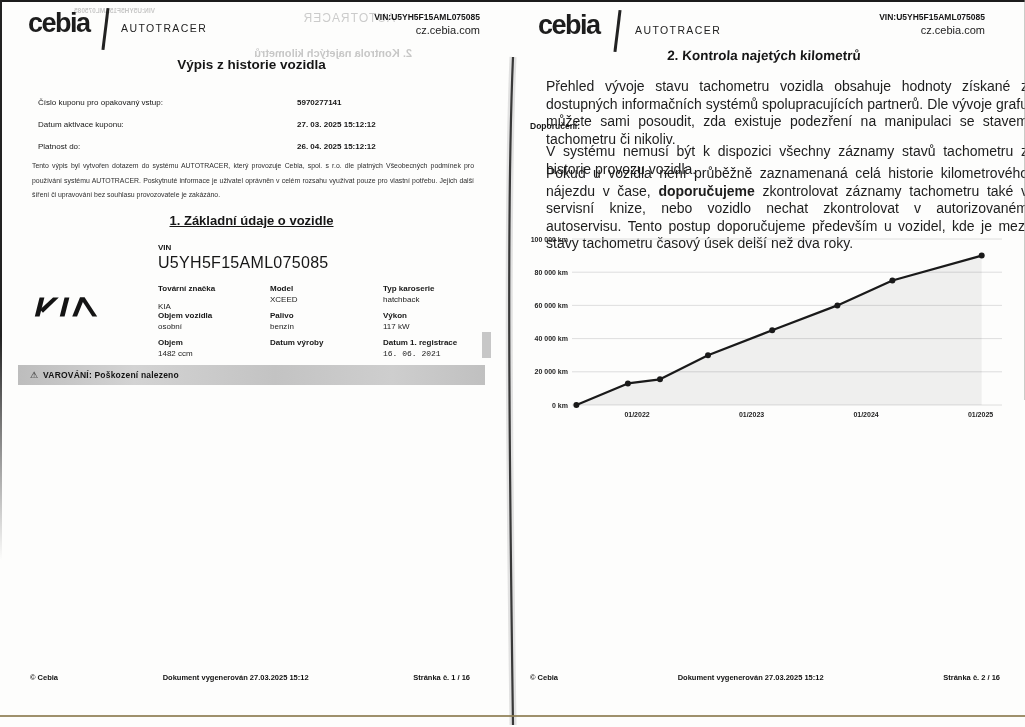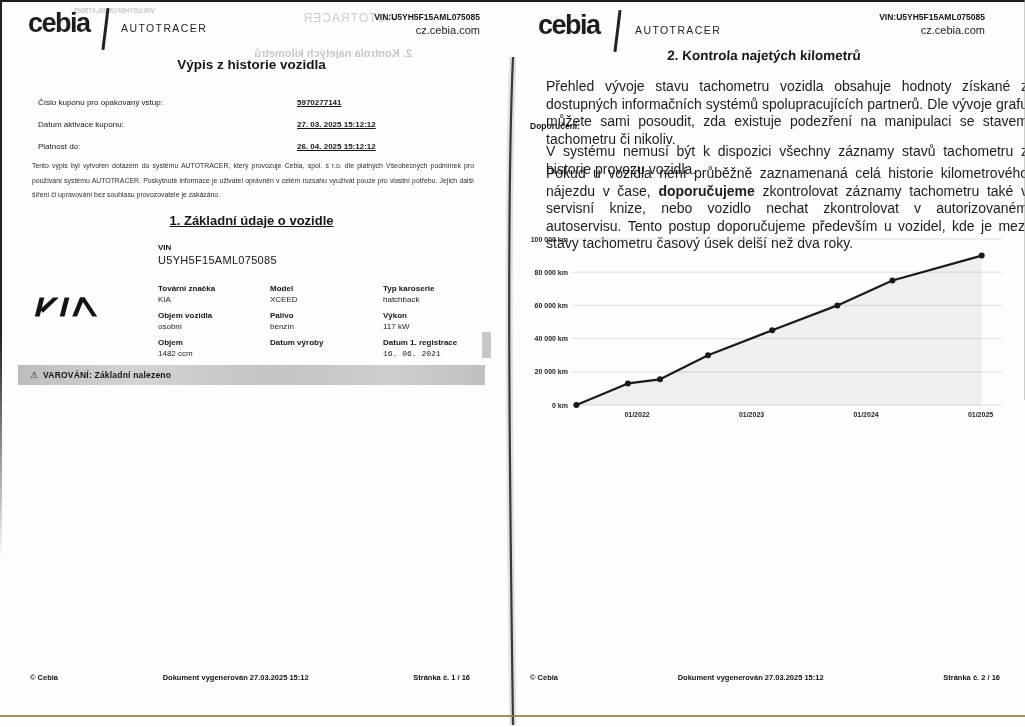--- a/index.html
+++ b/index.html
@@ -25,30 +25,30 @@
   .logo-bar { position:absolute; width:2.5px; height:42px; background:#222; transform:rotate(7deg); }
   .product { position:absolute; font-size:10.5px; letter-spacing:1.4px; font-weight:500; color:#222; }
   .vinblock { position:absolute; text-align:right; line-height:13px; }
   .vinblock .v1 { font-size:8.5px; font-weight:700; }
   .vinblock .v2 { font-size:11px; color:#222; }
 
   .doc-title { position:absolute; left:30px; right:40px; text-align:center; font-weight:700; font-size:13.5px; }
 
   .crow { position:absolute; left:38px; right:40px; font-size:8px; }
   .crow .lab { display:inline-block; }
-  .crow .val { position:absolute; left:259px; font-weight:600;text-decoration:underline; }
+  .crow .val { position:absolute; left:259px; font-weight:600; }
 
   .disclaimer { position:absolute; left:32px; width:442px; font-size:6.9px; line-height:14.5px;
                 text-align:justify; color:#2e2e2e; }
 
   .sec-title { position:absolute; left:30px; right:40px; text-align:center; font-weight:700; font-size:13px; }
 
   .fld-lab { position:absolute; font-size:8px; font-weight:700; }
   .fld-val { position:absolute; font-size:8px; color:#1b1b1b; }
-  .vin-big { position:absolute; font-size:11px; letter-spacing:.3px; }
+  .vin-big { position:absolute; font-size:16px; letter-spacing:.3px; }
 
   .kia { position:absolute; left:30px; top:291px; width:72px; height:32px; }
 
   .warnbar { position:absolute; left:18px; top:365px; width:467px; height:20px;
              background:linear-gradient(90deg,#bdbdbd,#d3d3d3 25%,#c3c3c3 55%,#cecece 80%,#c0c0c0);
              display:flex; align-items:center; }
   .warnbar .wicon { font-size:9px; margin:0 5px 0 12px; color:#111; }
   .warnbar .wtxt { font-size:8.5px; font-weight:700; color:#141414; letter-spacing:.2px; }
 
   .footer { position:absolute; top:673px; display:flex; justify-content:space-between;
@@ -107,21 +107,21 @@
     </div>
 
     <div class="disclaimer" style="top:159px;">Tento výpis byl vytvořen dotazem do systému AUTOTRACER, který provozuje Cebia, spol. s r.o. dle platných Všeobecných podmínek pro používání systému AUTOTRACER. Poskytnuté informace je uživatel oprávněn v celém rozsahu využívat pouze pro vlastní potřebu. Jejich další šíření či upravování bez souhlasu provozovatele je zakázáno.</div>
 
     <div class="sec-title" style="top:213px;text-decoration:underline;">1. Základní údaje o vozidle</div>
 
     <div class="fld-lab" style="left:158px; top:243px;">VIN</div>
     <div class="vin-big" style="left:158px; top:254px;">U5YH5F15AML075085</div>
 
     <div class="fld-lab" style="left:158px; top:284px;">Tovární značka</div>
-    <div class="fld-val" style="left:158px; top:295px;text-align:center;">KIA</div>
+    <div class="fld-val" style="left:158px; top:302px;text-align:center;">KIA</div>
     <div class="fld-lab" style="left:270px; top:284px;">Model</div>
     <div class="fld-val" style="left:270px; top:295px;">XCEED</div>
     <div class="fld-lab" style="left:383px; top:284px;">Typ karoserie</div>
     <div class="fld-val" style="left:383px; top:295px;">hatchback</div>
 
     <div class="fld-lab" style="left:158px; top:311px;">Objem vozidla</div>
     <div class="fld-val" style="left:158px; top:322px;text-align:right;">osobní</div>
     <div class="fld-lab" style="left:270px; top:311px;">Palivo</div>
     <div class="fld-val" style="left:270px; top:322px;">benzín</div>
     <div class="fld-lab" style="left:383px; top:311px;">Výkon</div>
@@ -139,21 +139,21 @@
         <polygon points="10,42 20,2 30,2 20,42"></polygon>
         <polygon points="21,27 48,2 60,2 27,34"></polygon>
         <polygon points="62,42 72,2 82,2 72,42"></polygon>
         <polygon points="88,42 104,2 114,2 98,42"></polygon>
         <polygon points="104,2 114,2 140,42 130,42"></polygon>
       </g>
     </svg>
 
     <div class="warnbar">
       <span class="wicon">⚠</span>
-      <span class="wtxt">VAROVÁNÍ: Základní nalezeno</span>
+      <span class="wtxt">VAROVÁNÍ: Poškození nalezeno</span>
     </div>
 
     <div class="smudge"></div>
 
     <div class="footer">
       <span>© Cebia</span>
       <span>Dokument vygenerován 27.03.2025 15:12</span>
       <span>Stránka č. 1 / 16</span>
     </div>
   </div>

